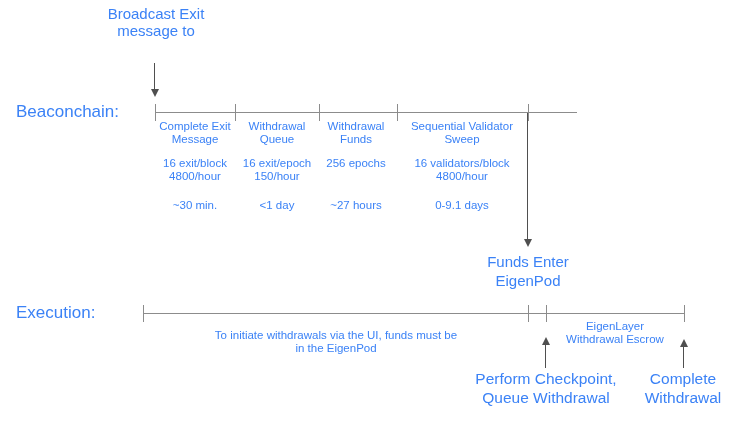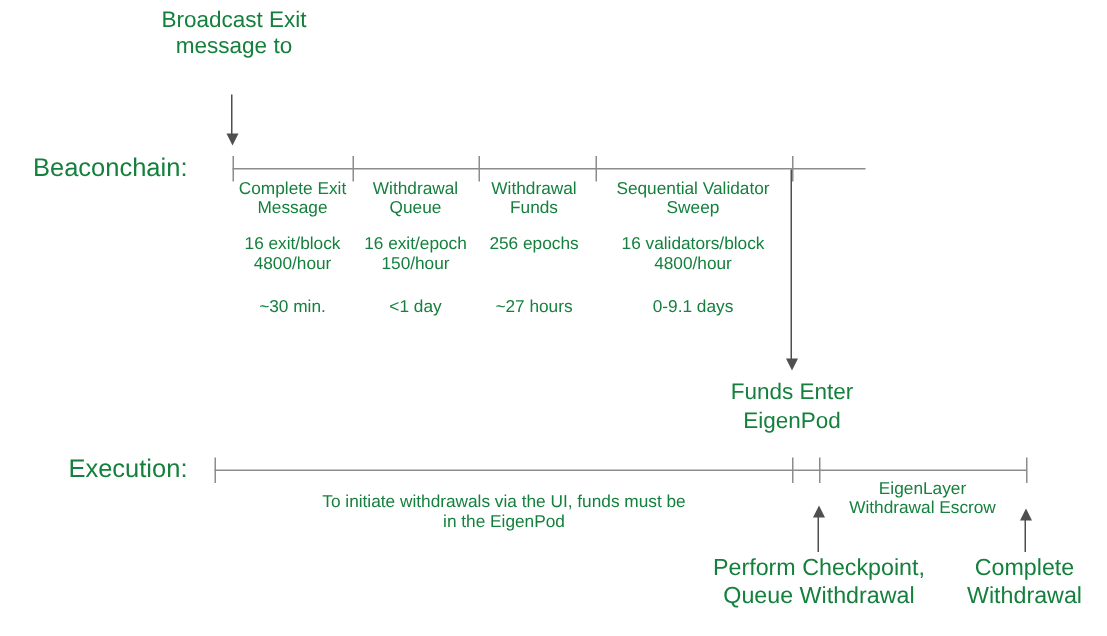--- a/index.html
+++ b/index.html
@@ -1,27 +1,27 @@
 <!DOCTYPE html>
 <html><head>
 <meta charset="utf-8">
 <style>
   html,body{margin:0;padding:0;background:#ffffff;}
   .canvas{
     position:relative;width:738px;height:424px;background:#ffffff;
-    font-family:"Liberation Sans","DejaVu Sans",sans-serif;color:#15803d;overflow:hidden;
+    font-family:"Liberation Sans","DejaVu Sans",sans-serif;color:#3b82f6;overflow:hidden;
   }
   .h-line{position:absolute;height:1px;background:#8c8c8c;}
   .tick{position:absolute;width:1px;height:17px;background:#8c8c8c;}
   .v-line{position:absolute;width:1px;background:#4f4f4f;}
   .head-down{position:absolute;width:0;height:0;
     border-left:4px solid transparent;border-right:4px solid transparent;border-top:8px solid #4f4f4f;}
   .head-up{position:absolute;width:0;height:0;
     border-left:4px solid transparent;border-right:4px solid transparent;border-bottom:8px solid #4f4f4f;}
-  .row-label{position:absolute;left:0;width:125px;text-align:right;font-size:17px;line-height:19px;}
+  .row-label{position:absolute;left:0;width:125px;font-size:17px;line-height:19px;padding-left:16px;}
   .note{position:absolute;text-align:center;}
   .top-note{left:95px;top:5px;width:122px;font-size:15px;line-height:17px;}
   .misspelled{
     text-decoration:underline;text-decoration-style:wavy;
     text-decoration-color:#e07a72;text-decoration-thickness:1px;text-underline-offset:3px;}
   .segment{position:absolute;top:120px;text-align:center;font-size:11.5px;line-height:13px;}
   .seg-block{position:absolute;left:0;right:0;}
   .seg-title{top:0;}
   .seg-rate{top:37px;}
   .seg-duration{top:79px;}

